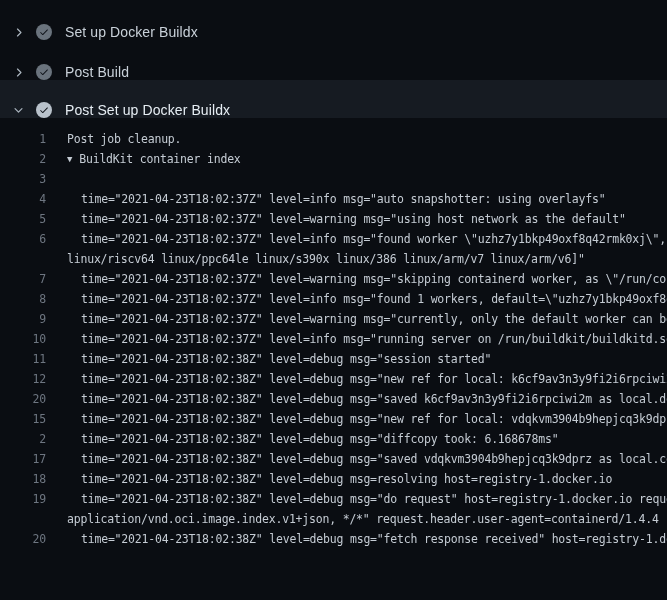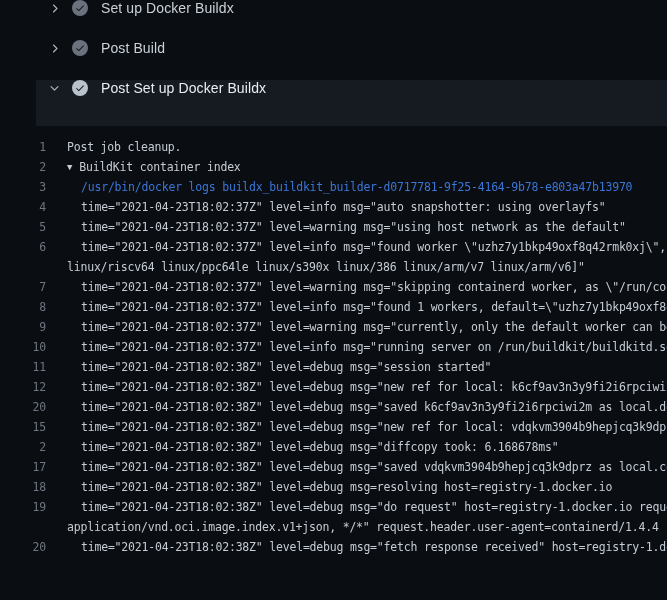--- a/index.html
+++ b/index.html
@@ -18,26 +18,25 @@
   *{box-sizing:border-box;margin:0;padding:0;}
   html,body{width:667px;height:600px;overflow:hidden;}
   body{
     background:var(--bg);
     font-family:"Liberation Sans",sans-serif;
   }
   .app{width:667px;height:600px;overflow:hidden;}
 
   
   .step{
-    display:flex;align-items:flex-start;
+    display:flex;align-items:flex-end;
     height:40px;padding-left:10px;
     cursor:pointer;
-    margin-left:36px;
-  }
-  .step.expanded{height:46px;background:var(--header_bg);}
+  }
+  .step.expanded{height:38px;background:var(--header_bg);}
   .chev{
     width:16px;height:16px;flex:0 0 16px;
     display:flex;align-items:center;justify-content:center;
     color:var(--chevron);margin-right:10px;
   }
   .chev svg{width:13px;height:13px;fill:currentColor;}
   .check{
     width:16px;height:16px;flex:0 0 16px;margin-right:13px;
     display:flex;align-items:center;justify-content:center;
   }
@@ -129,21 +128,20 @@
     <span class="ltext">Post job cleanup.</span>
   </div>
 
   <div class="lrow">
     <a class="lnum">2</a>
     <span class="ltext"><span class="tri">▼</span><span class="grouptext">BuildKit container index</span></span>
   </div>
 
   <div class="lrow indent1 cmd">
     <a class="lnum">3</a>
-    <span class="ltext">/usr/bin/docker logs buildx_buildkit_builder-d0717781-9f25-4164-9b78-e803a47b13970</span>
   </div>
 
   <div class="lrow indent1">
     <a class="lnum">4</a>
     <span class="ltext">time="2021-04-23T18:02:37Z" level=info msg="auto snapshotter: using overlayfs"</span>
   </div>
 
   <div class="lrow indent1">
     <a class="lnum">5</a>
     <span class="ltext">time="2021-04-23T18:02:37Z" level=warning msg="using host network as the default"</span>

